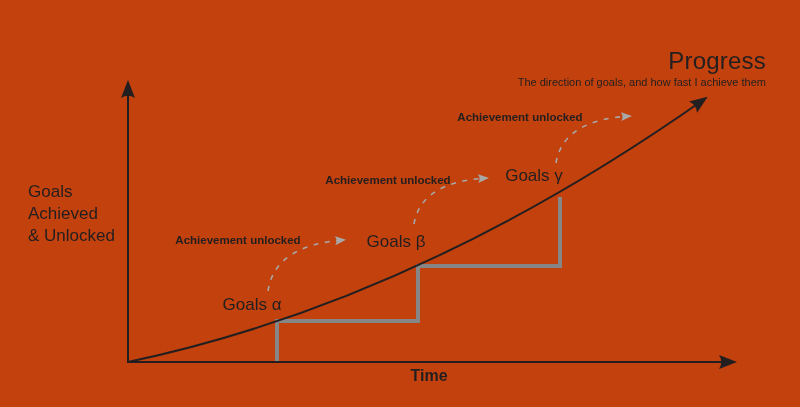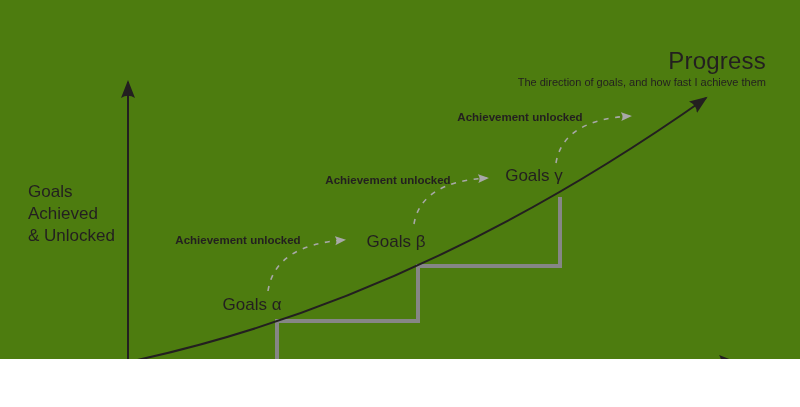--- a/index.html
+++ b/index.html
@@ -1,18 +1,18 @@
 <!DOCTYPE html>
 <html><head>
 <meta charset="utf-8">
 <style>
   html, body { margin: 0; padding: 0; background: #ffffff; }
   .stage {
-    width: 800px; height: 359px;
-    background: #4d7c0f;
+    width: 800px; height: 407px;
+    background: #c2410c;
     position: relative;
     font-family: "Liberation Sans", sans-serif;
     overflow: hidden;
   }
   svg { display: block; }
   svg text {
     font-family: "Liberation Sans", sans-serif;
     fill: #231f20;
   }
   .t-title { font-size: 24px; font-weight: 400; letter-spacing: 0.2px; }

